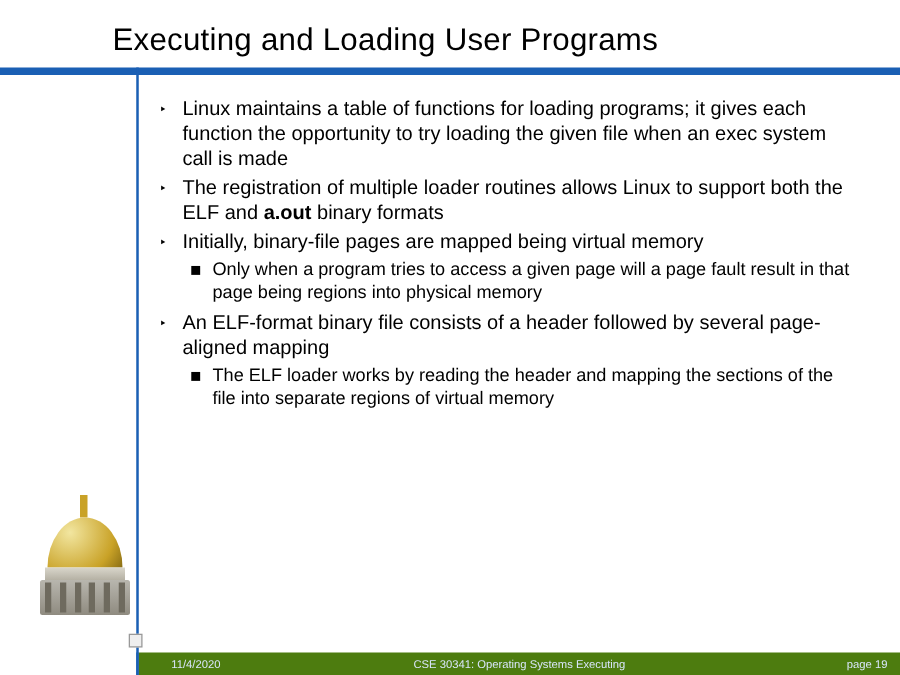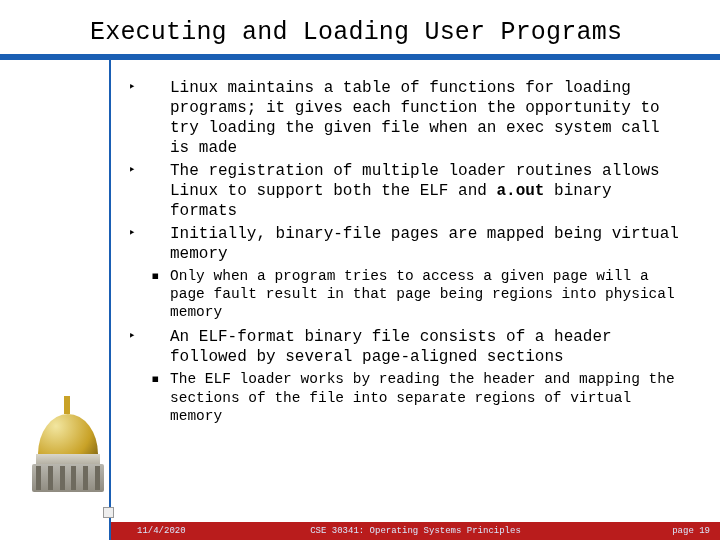--- a/index.html
+++ b/index.html
@@ -1,36 +1,36 @@
 <!DOCTYPE html>
 <html><head>
 <meta charset="utf-8">
 <style>
-  * { margin: 0; padding: 0; box-sizing: border-box; font-family: Liberation Mono, monospace; }
+  * { margin: 0; padding: 0; box-sizing: border-box; }
   html, body { width: 720px; height: 540px; font-family: Arial, Helvetica, sans-serif; background: #fff; overflow: hidden; }
   .slide { position: relative; width: 720px; height: 540px; background: #fff; }
   .title { position: absolute; top: 18px; left: 90px; font-size: 25px; color: #000; font-weight: 400; letter-spacing: 0.2px; }
   .title-rule { position: absolute; top: 54px; left: 0; width: 720px; height: 6px; background: #1a5fb4; }
   .left-rule { position: absolute; top: 54px; left: 109px; width: 2px; height: 486px; background: #1a5fb4; }
   .content { position: absolute; top: 78px; left: 128px; width: 560px; font-size: 16px; line-height: 1.25; color: #000; }
   .li1 { display: flex; margin-bottom: 3px; }
   .li1 .bullet { flex: 0 0 18px; font-size: 13px; line-height: 20px; color: #000; }
-  .li1 .text { flex: 1; margin-left: 24px; }
+  .li1 .text { flex: 1; }
   .li2 { display: flex; margin: 3px 0 6px 24px; }
   .li2 .bullet { flex: 0 0 18px; font-size: 11px; line-height: 18px; color: #000; }
   .li2 .text { flex: 1; font-size: 14.5px; line-height: 1.25; }
   b { font-weight: 700; }
   .logo { position: absolute; left: 28px; bottom: 48px; width: 78px; height: 100px; }
   .dome-base { position: absolute; bottom: 0; left: 4px; width: 72px; height: 28px; background: linear-gradient(#b8b6ae, #8f8b80); border-radius: 2px; }
   .dome-mid  { position: absolute; bottom: 28px; left: 8px; width: 64px; height: 10px; background: linear-gradient(#d9d6cb, #b5b1a4); }
   .dome-round { position: absolute; bottom: 38px; left: 10px; width: 60px; height: 40px; background: radial-gradient(circle at 30% 30%, #f2e6a0, #c9a227 70%, #8a6e15); border-top-left-radius: 30px 40px; border-top-right-radius: 30px 40px; }
   .dome-spire { position: absolute; bottom: 78px; left: 36px; width: 6px; height: 18px; background: #c9a227; }
   .dome-cols { position: absolute; bottom: 2px; left: 8px; width: 64px; height: 24px; display: flex; justify-content: space-between; }
   .dome-cols span { width: 5px; background: #6e6a5e; }
-  .footer { position: absolute; bottom: 0; left: 111px; right: 0; height: 18px; background: #b91c1c; display: flex; align-items: center; font-size: 9px; color: #d9e6fb; }
+  .footer { position: absolute; bottom: 0; left: 111px; right: 0; height: 18px; background: #4d7c0f; display: flex; align-items: center; font-size: 9px; color: #d9e6fb; }
   .footer .date { position: absolute; left: 26px; }
   .footer .course { position: absolute; left: 0; right: 0; text-align: center; }
   .footer .page { position: absolute; right: 10px; }
   .footer-left-block { position: absolute; bottom: 0; left: 109px; width: 2px; height: 18px; background: #1a5fb4; }
   .corner-square { position: absolute; left: 103px; bottom: 22px; width: 11px; height: 11px; border: 1px solid #999; background: #eee; }
 </style>
 </head>
 <body>
 
 <div class="slide">
@@ -50,21 +50,21 @@
       <div class="li1">
         <div class="bullet">‣</div>
         <div class="text">Initially, binary-file pages are mapped being virtual memory</div>
       </div>
       <div class="li2">
         <div class="bullet">◼</div>
         <div class="text">Only when a program tries to access a given page will a page fault result in that page being regions into physical memory</div>
       </div>
       <div class="li1">
         <div class="bullet">‣</div>
-        <div class="text">An ELF-format binary file consists of a header followed by several page-aligned sections</div>
+        <div class="text">An ELF-format binary file consists of a header followed by several page-aligned mapping</div>
       </div>
       <div class="li2">
         <div class="bullet">◼</div>
         <div class="text">The ELF loader works by reading the header and mapping the sections of the file into separate regions of virtual memory</div>
       </div>
     </div>
 
   <div class="logo">
     <div class="dome-spire"></div>
     <div class="dome-round"></div>
@@ -76,17 +76,17 @@
         <span></span>
         <span></span>
         <span></span>
         <span></span>
       </div>
   </div>
   <div class="corner-square"></div>
 
   <div class="footer">
     <span class="date">11/4/2020</span>
-    <span class="course">CSE 30341: Operating Systems Principles</span>
+    <span class="course">CSE 30341: Operating Systems Executing</span>
     <span class="page">page 19</span>
   </div>
   <div class="footer-left-block"></div>
 </div>
 
 </body></html>

